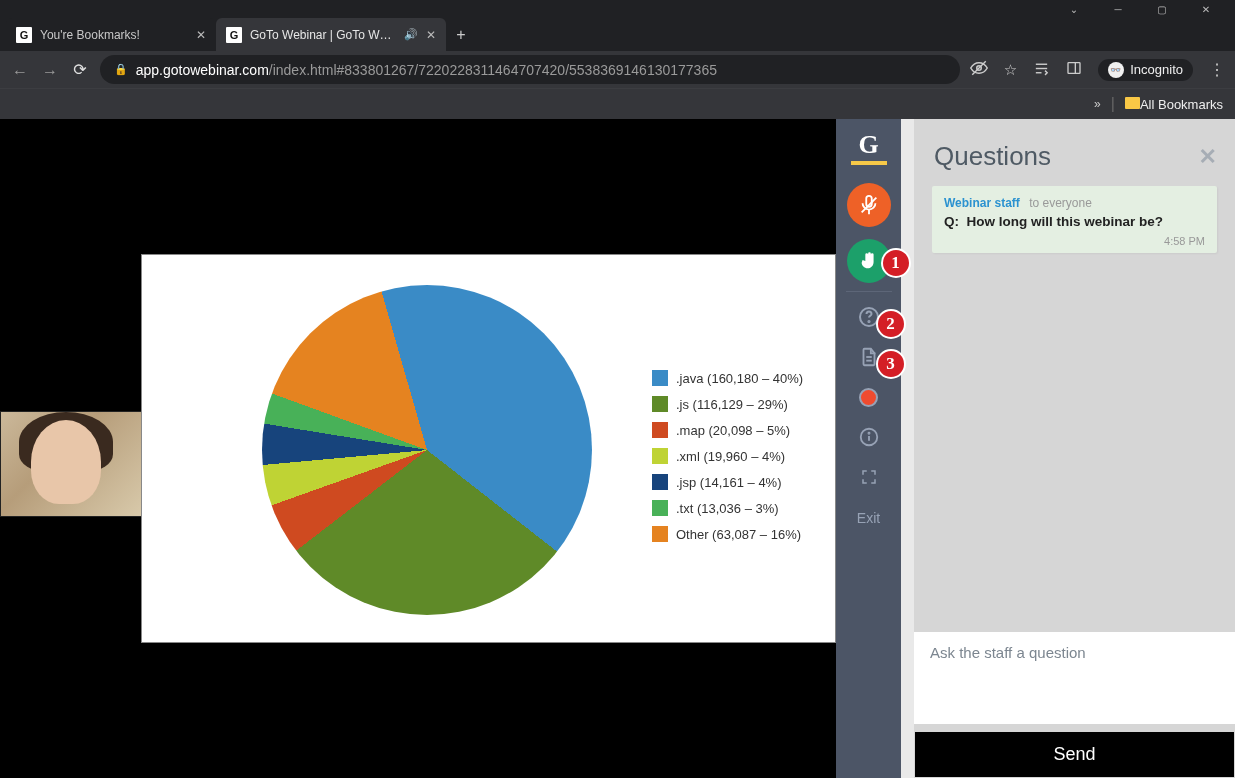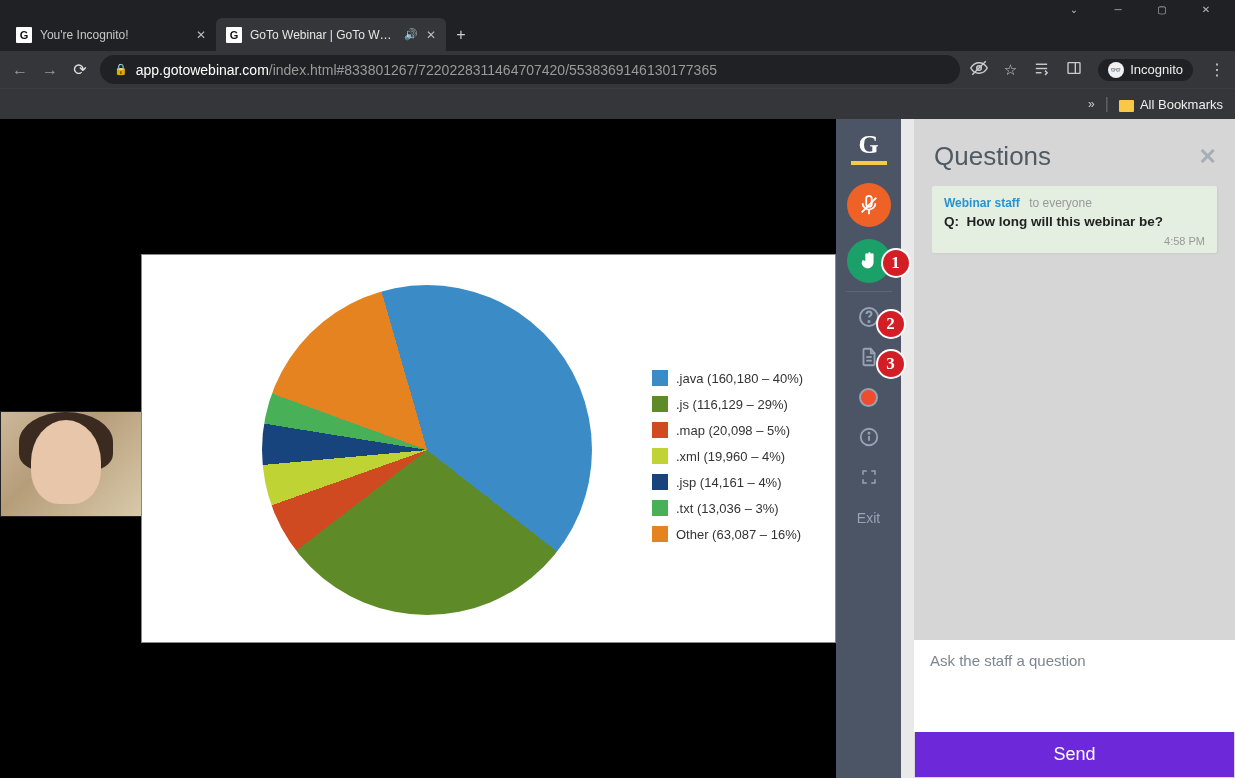--- a/index.html
+++ b/index.html
@@ -32,21 +32,21 @@
   .toolbar .rightset { display:flex; align-items:center; gap:16px; }
   .toolbar .icon { color:#ccc; font-size:15px; cursor:pointer; }
   .incognito-pill { display:flex; align-items:center; gap:6px; background:#202124; color:#eee; padding:3px 10px; border-radius:14px; font-size:13px;}
   .incognito-pill .hat { width:16px;height:16px; border-radius:50%; background:#f1f1f1; color:#111; font-size:9px; display:flex; align-items:center; justify-content:center;}
   .kebab { color:#ccc; font-size:16px; cursor:pointer; }
 
   
   .bookmarks { display:flex; justify-content:flex-end; align-items:center; background:#35363a; height:31px; padding:0 12px; border-top:1px solid #3c3d41; gap:10px; }
   .bookmarks .chev { color:#ccc; font-size:12px;}
   .bookmarks .sep { color:#666; }
-  .bookmarks .folder { display:flex; align-items:flex-end; gap:6px; color:#eee; font-size:13px; cursor:pointer;}
+  .bookmarks .folder { display:flex; align-items:flex-start; color:#eee; font-size:13px; cursor:pointer;}
   .bookmarks .folder-icon { width:15px; height:12px; background:#f9c846; border-radius:1px; display:inline-block; }
 
   
   .page { display:flex; height:659px; background:#000; }
 
   
   .stage { width:836px; height:100%; position:relative; background:#000; }
   .presenter-thumb { position:absolute; left:0; top:292px; width:142px; height:106px; background:linear-gradient(135deg,#cbb89a 0%,#b69d7a 40%,#d8c9aa 100%); border:1px solid #222;}
   .presenter-thumb .face { position:absolute; left:30px; top:8px; width:70px; height:84px; background:#e8c6a9; border-radius:50% 50% 40% 40%; }
   .presenter-thumb .hair { position:absolute; left:18px; top:0; width:94px; height:60px; background:#3a2a1f; border-radius:50% 50% 30% 30%; }
@@ -94,36 +94,36 @@
   .q-body { flex:1; padding:0 18px; overflow:auto;}
   .qa-card { background:#e4efe2; border-radius:2px; padding:10px 12px 6px; font-size:13.5px; box-shadow: 1px 1px 2px rgba(0,0,0,0.05);}
   .qa-from { color:#999; font-size:12px; margin-bottom:4px;}
   .qa-from .staff { color:#2b92d0; font-weight:700; margin-right:6px;}
   .qa-q { color:#222; font-weight:700; margin-bottom:6px;}
   .qa-a { color:#888; }
   .qa-time { color:#999; font-size:11px; text-align:right; margin-top:4px;}
   .q-input { background:#fff; height:92px; padding:12px 16px; color:#6a7480; font-size:15px;}
   .q-input input { border:none; outline:none; width:100%; font-size:15px; color:#333;}
   .q-input input::placeholder{ color:#7c8690;}
-  .send-btn { background:#6d28d9; color:#fff; text-align:center; font-size:18px; height:45px; line-height:45px; margin:0 1px 1px; cursor:pointer;}
+  .send-btn { background:#000000; color:#fff; text-align:center; font-size:18px; height:45px; line-height:45px; margin:8px 1px 1px; cursor:pointer;}
 </style>
 </head>
 <body>
 
 <div class="window-controls">
   <div class="wc">⌄</div>
   <div class="wc">─</div>
   <div class="wc">▢</div>
   <div class="wc">✕</div>
 </div>
 
 <div class="tab-strip">
   <div class="tab inactive">
     <span class="favicon">G</span>
-    <span class="label">You're Incognito!</span>
+    <span class="label">You're Bookmarks!</span>
     <span class="close">✕</span>
   </div>
   <div class="tab active">
     <span class="favicon">G</span>
     <span class="label">GoTo Webinar | GoTo Webin</span>
     <span class="audio">🔊</span>
     <span class="close">✕</span>
   </div>
   <div class="new-tab">+</div>
 </div>

